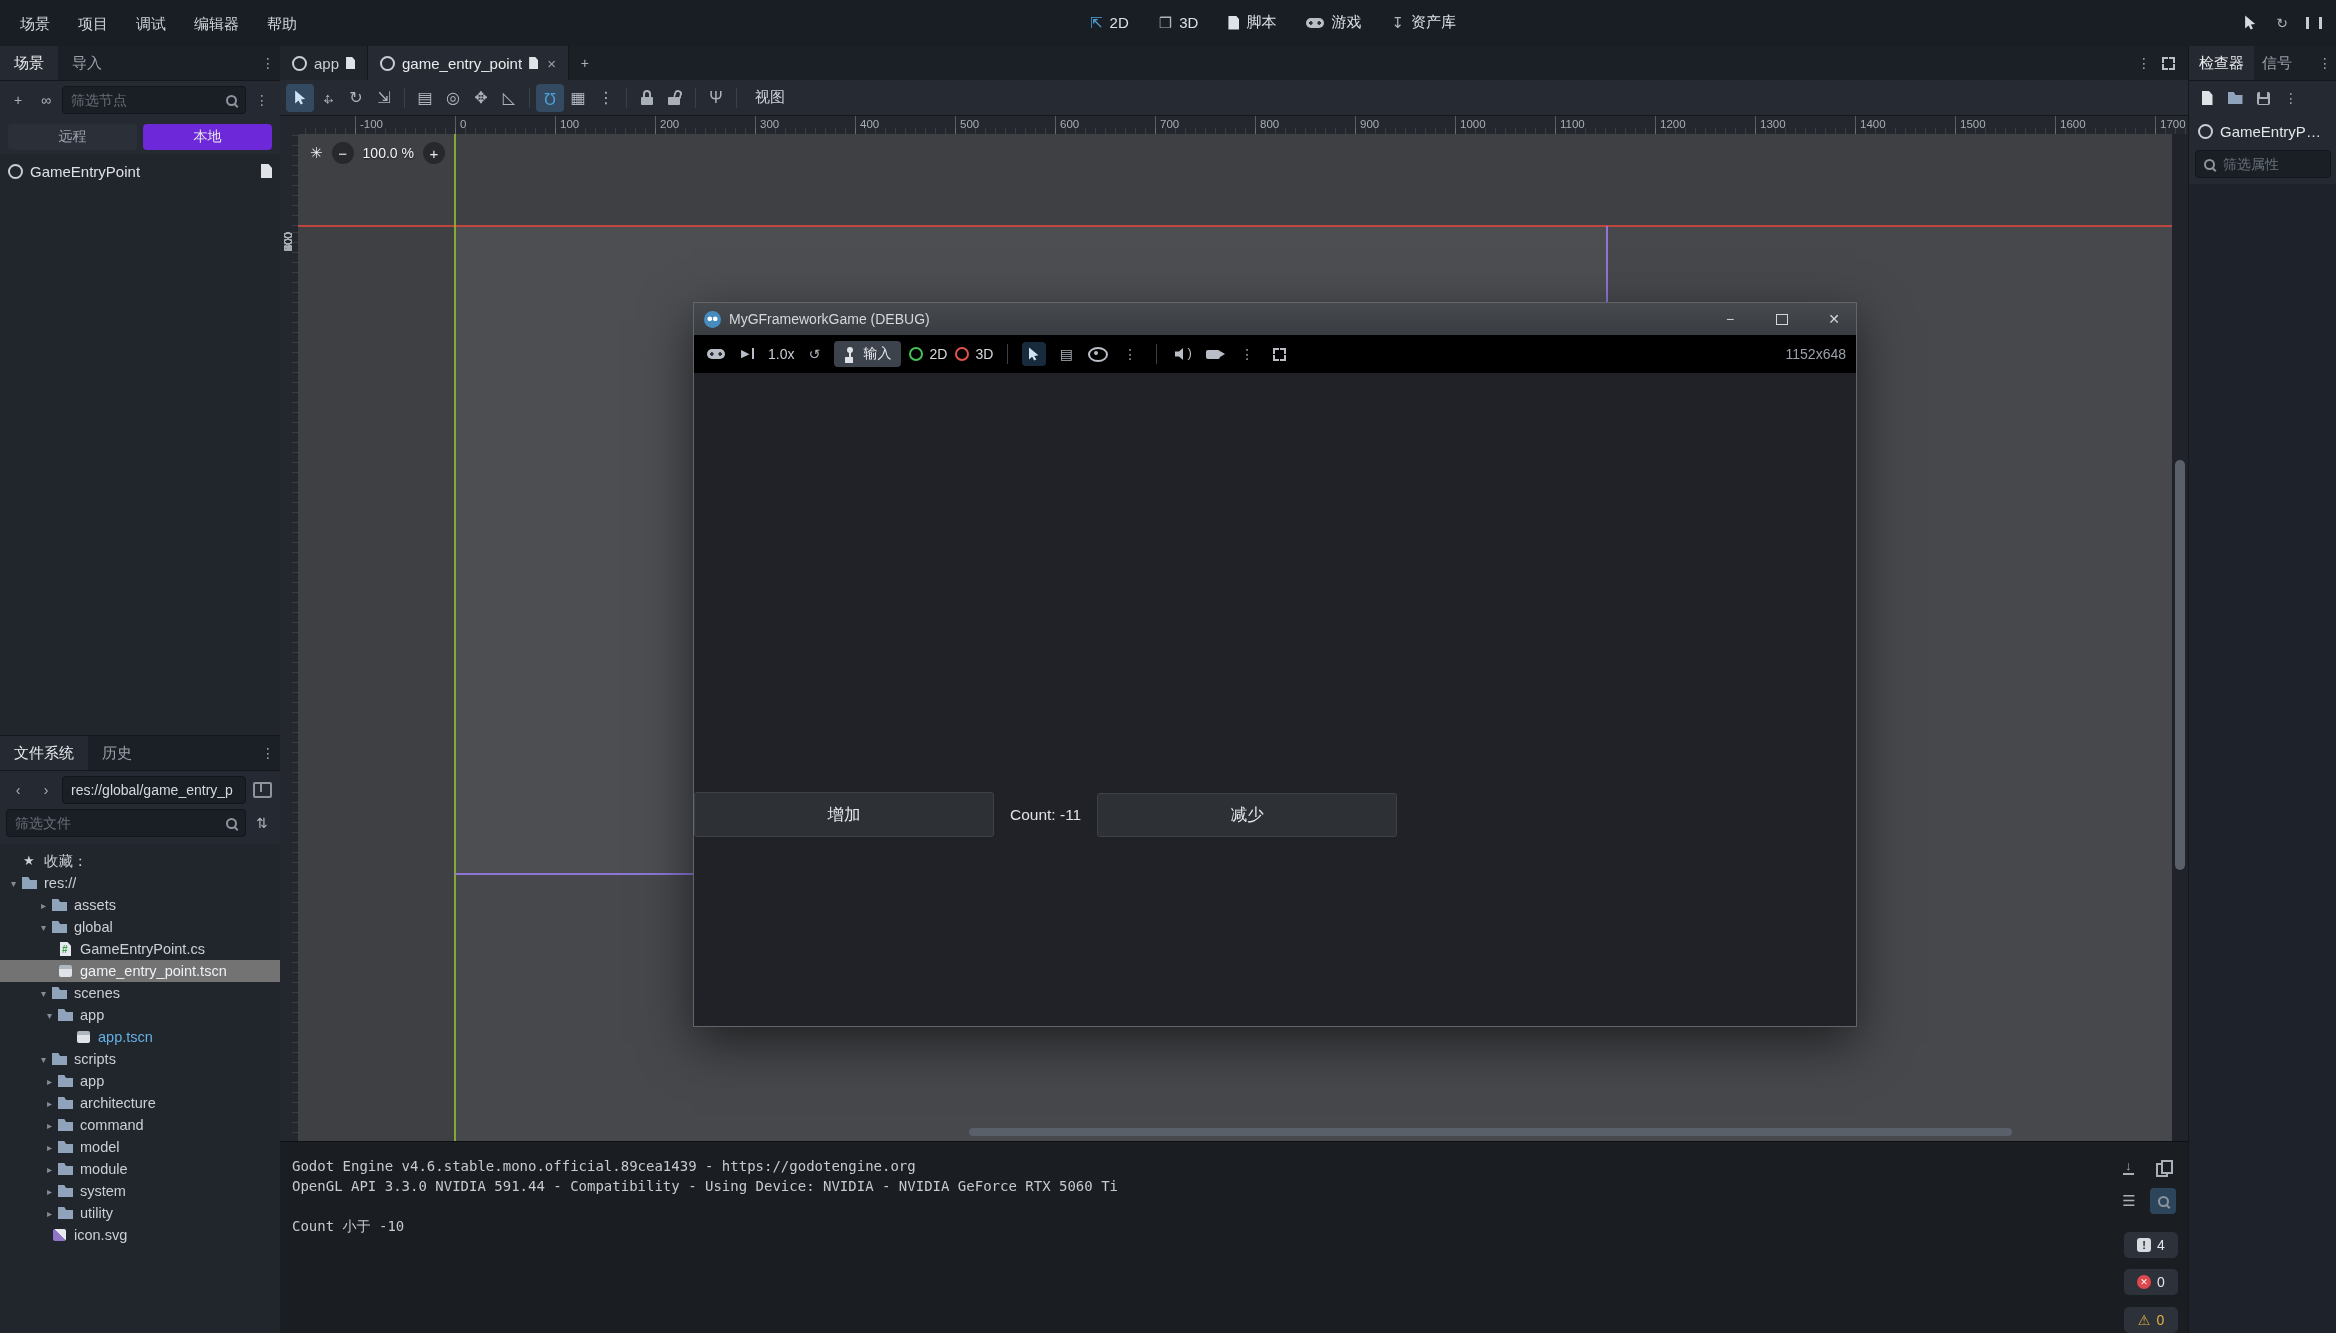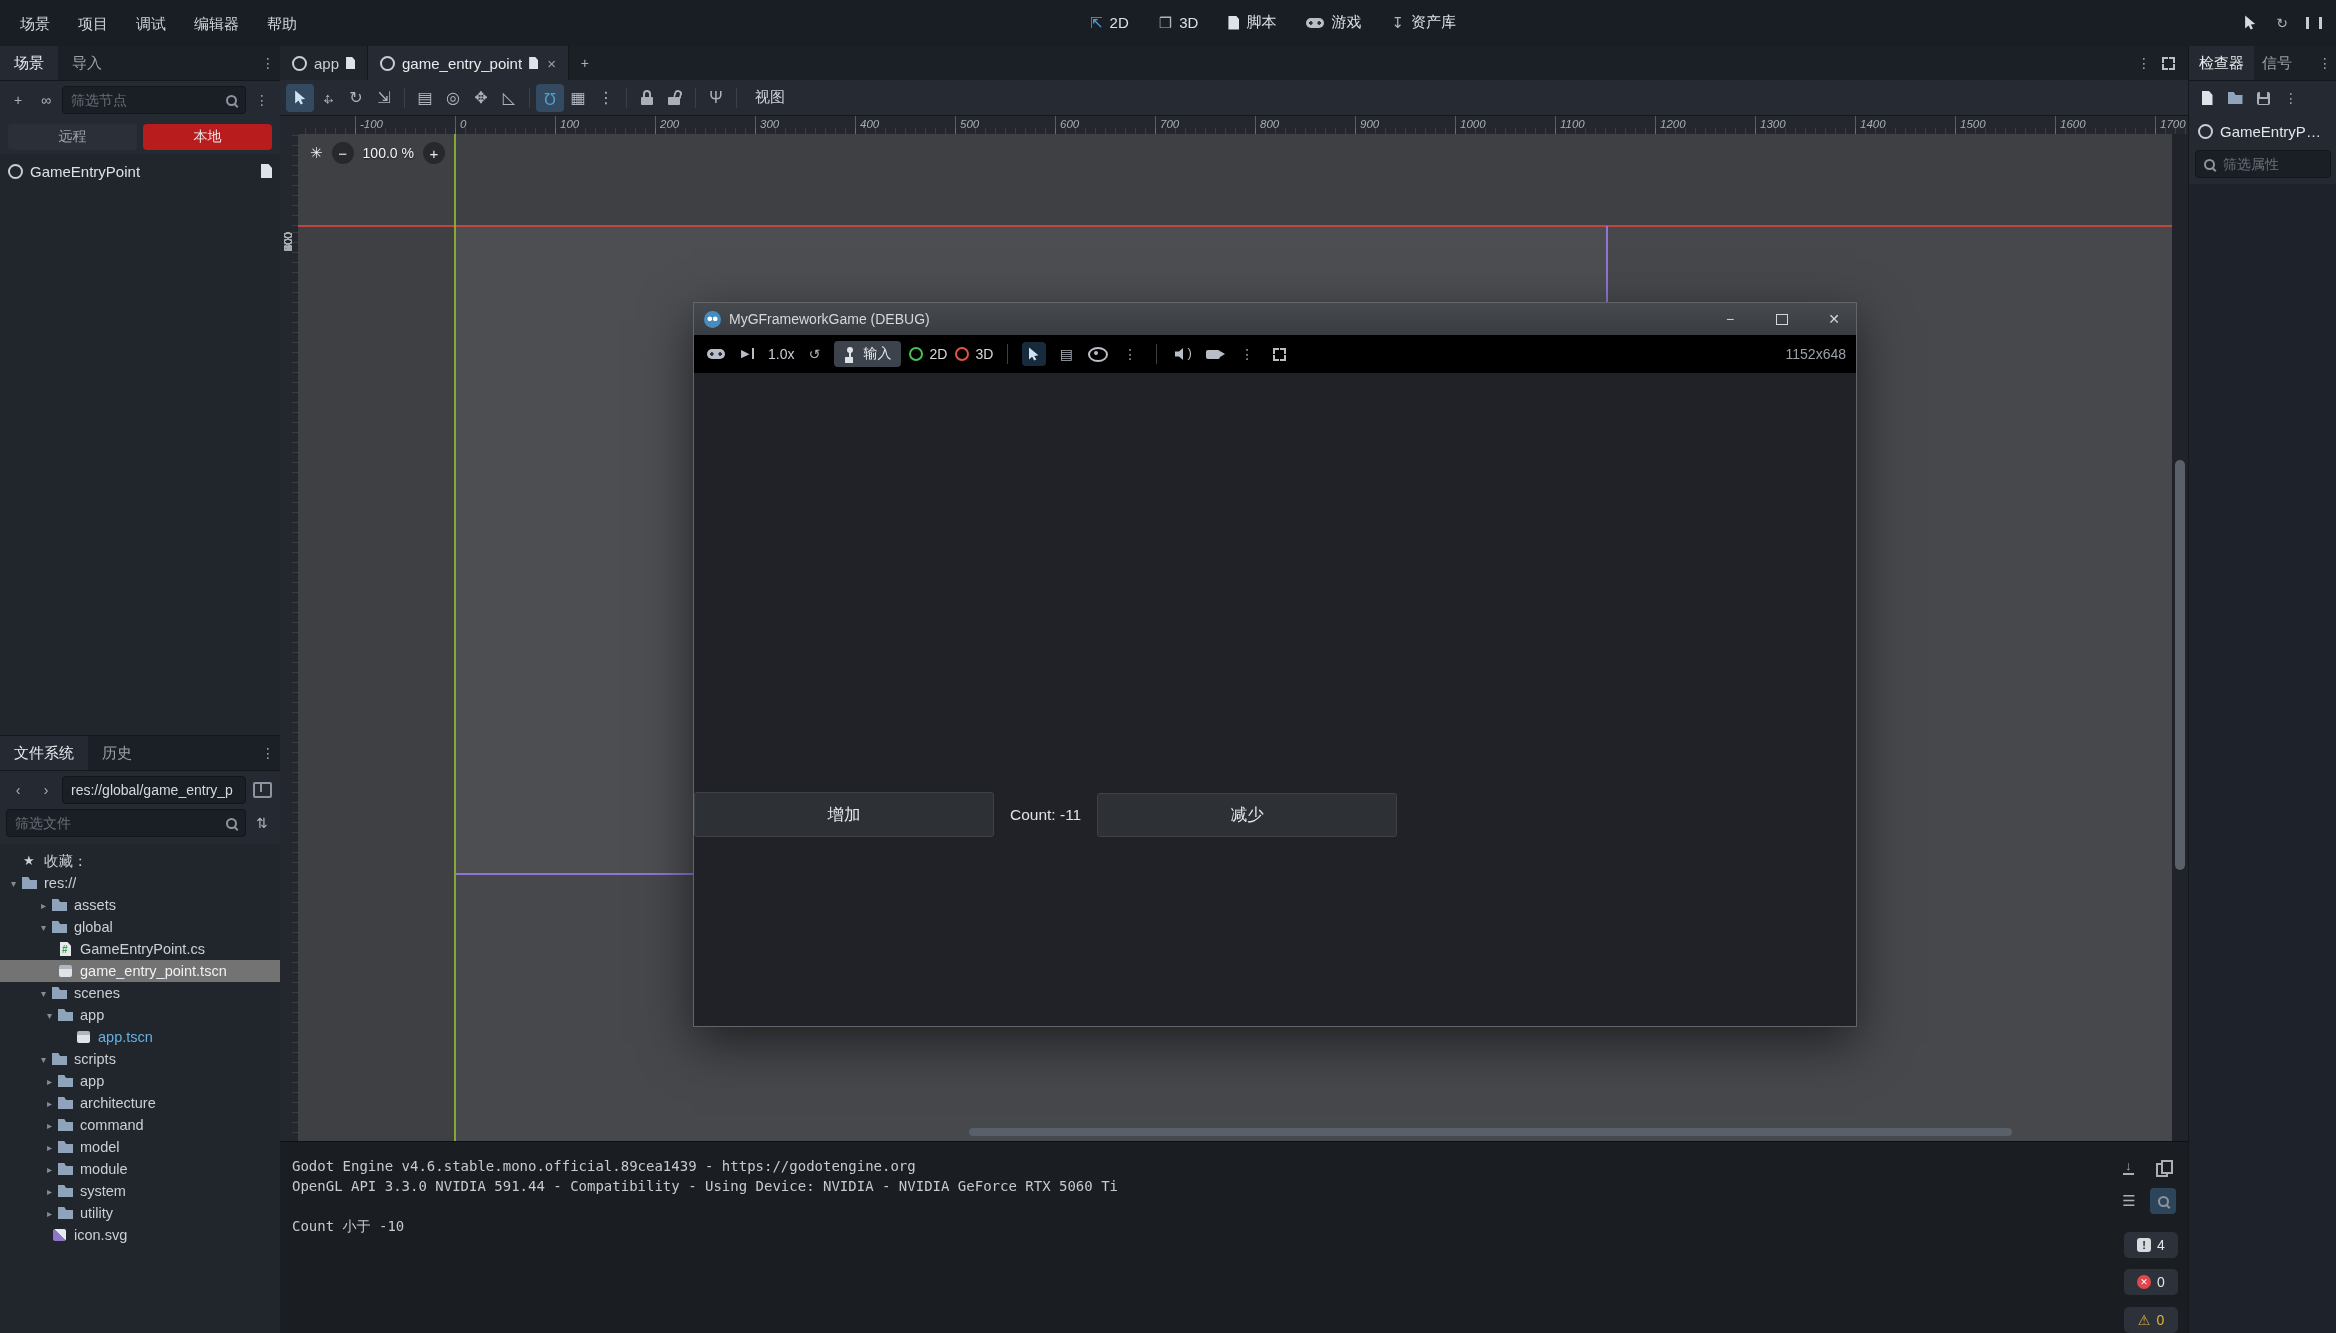--- a/index.html
+++ b/index.html
@@ -107,21 +107,21 @@
   .dtab{height:34px;display:flex;align-items:center;padding:0 14px;color:#9aa1ab;font-size:15px;}
   .dtab[data-active="1"]{background:#252a32;color:#e8eaed;}
   .tabbar .spring{flex:1;}
   .panel-toolbar{display:flex;align-items:center;gap:4px;padding:5px 6px;}
 
   
   #scene-panel{left:0;top:0;width:280px;height:689px;}
   #remote-local{display:flex;gap:6px;padding:5px 8px;}
   .seg-btn{flex:1;height:26px;border-radius:4px;display:flex;align-items:center;justify-content:center;
       background:#2a2f38;color:#9aa1ab;font-size:14px;}
-  .seg-btn[data-active="1"]{background:#b91c1c;color:#e8eaec;}
+  .seg-btn[data-active="1"]{background:#6d28d9;color:#e8eaec;}
   #scene-tree{position:absolute;left:0;top:108px;bottom:0;width:280px;background:#21252c;}
   .srow{height:26px;display:flex;align-items:center;padding:0 8px;gap:7px;color:#dde0e4;font-size:15px;}
 
   
   #fs-panel{left:0;top:689px;width:280px;height:598px;border-top:1px solid #14171c;}
   #fs-tree{position:absolute;left:0;top:108px;bottom:0;width:280px;background:#21252c;padding-top:6px;overflow:hidden;}
   .trow{height:22px;display:flex;align-items:center;font-size:14.5px;color:#ccd0d6;white-space:nowrap;}
   .trow[data-depth="0"]{padding-left:6px;}
   .trow[data-depth="1"]{padding-left:36px;}
   .trow[data-depth="2"]{padding-left:42px;}
@@ -154,21 +154,21 @@
   .stab .x{color:#9aa1ab;font-size:15px;margin-left:2px;}
   #toolbar2d{left:0;top:34px;width:1908px;height:36px;display:flex;align-items:center;padding-left:6px;
       background:#262b33;border-bottom:1px solid #15181d;box-sizing:border-box;}
   .menu-btn{padding:0 12px;color:#cfd4da;font-size:15px;}
 
   
   #ruler-corner{left:0;top:70px;width:18px;height:18px;background:#24272d;border-right:1px solid #1a1d22;border-bottom:1px solid #1a1d22;}
   #ruler-h{left:18px;top:70px;width:1890px;height:18px;background:#24272d;overflow:hidden;border-bottom:1px solid #1a1d22;
       background-image:repeating-linear-gradient(90deg,rgba(255,255,255,.10) 0 1px,transparent 1px 10px);
       background-size:100% 6px;background-position:57px bottom;background-repeat:repeat-x;}
-  #ruler-h .cells{position:absolute;left:57px;top:0;display:flex;height:18px;font-style:italic;}
+  #ruler-h .cells{position:absolute;left:57px;top:0;display:flex;height:18px;}
   .rhcell{width:100px;flex:none;border-left:1px solid rgba(255,255,255,.25);padding-left:4px;
       font-size:11.5px;color:#a8aeb6;line-height:17px;box-sizing:border-box;}
   #ruler-v{left:0;top:88px;width:18px;height:1007px;background:#24272d;overflow:hidden;border-right:1px solid #1a1d22;
       background-image:repeating-linear-gradient(0deg,rgba(255,255,255,.10) 0 1px,transparent 1px 10px);
       background-size:6px 100%;background-position:right 92px;background-repeat:repeat-y;}
   #ruler-v .cells{position:absolute;left:0;top:92px;width:18px;}
   .rvcell{height:100px;width:18px;border-top:1px solid rgba(255,255,255,.25);position:relative;box-sizing:border-box;}
   .rvtxt{position:absolute;left:2px;top:5px;font-size:11.5px;color:#a8aeb6;white-space:nowrap;
       transform:rotate(-90deg) translateX(-100%);transform-origin:0 0;}
   #canvas{left:18px;top:88px;width:1874px;height:1007px;background:#47484c;overflow:hidden;}

